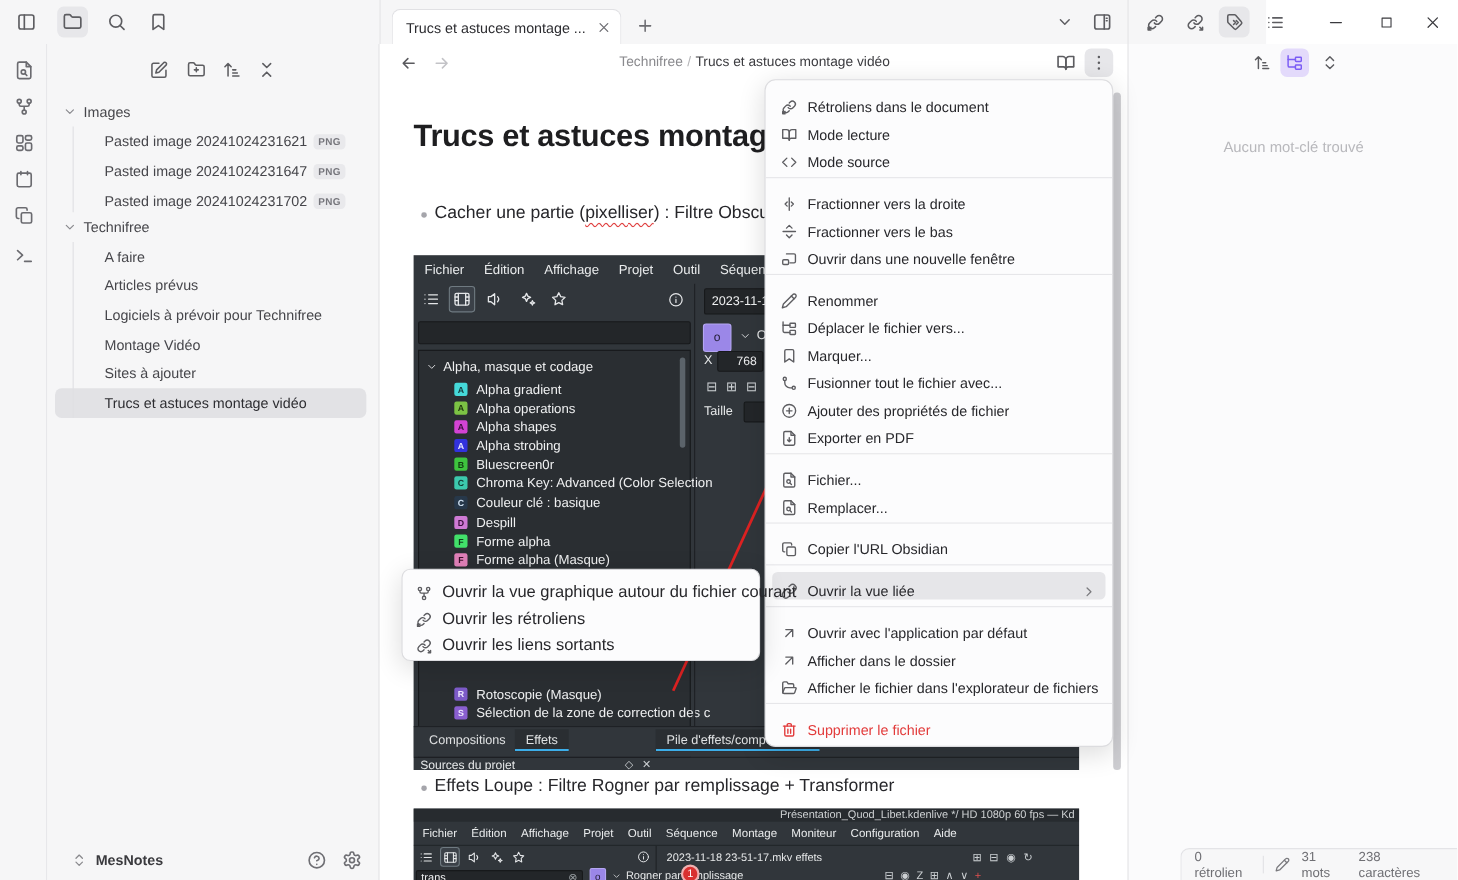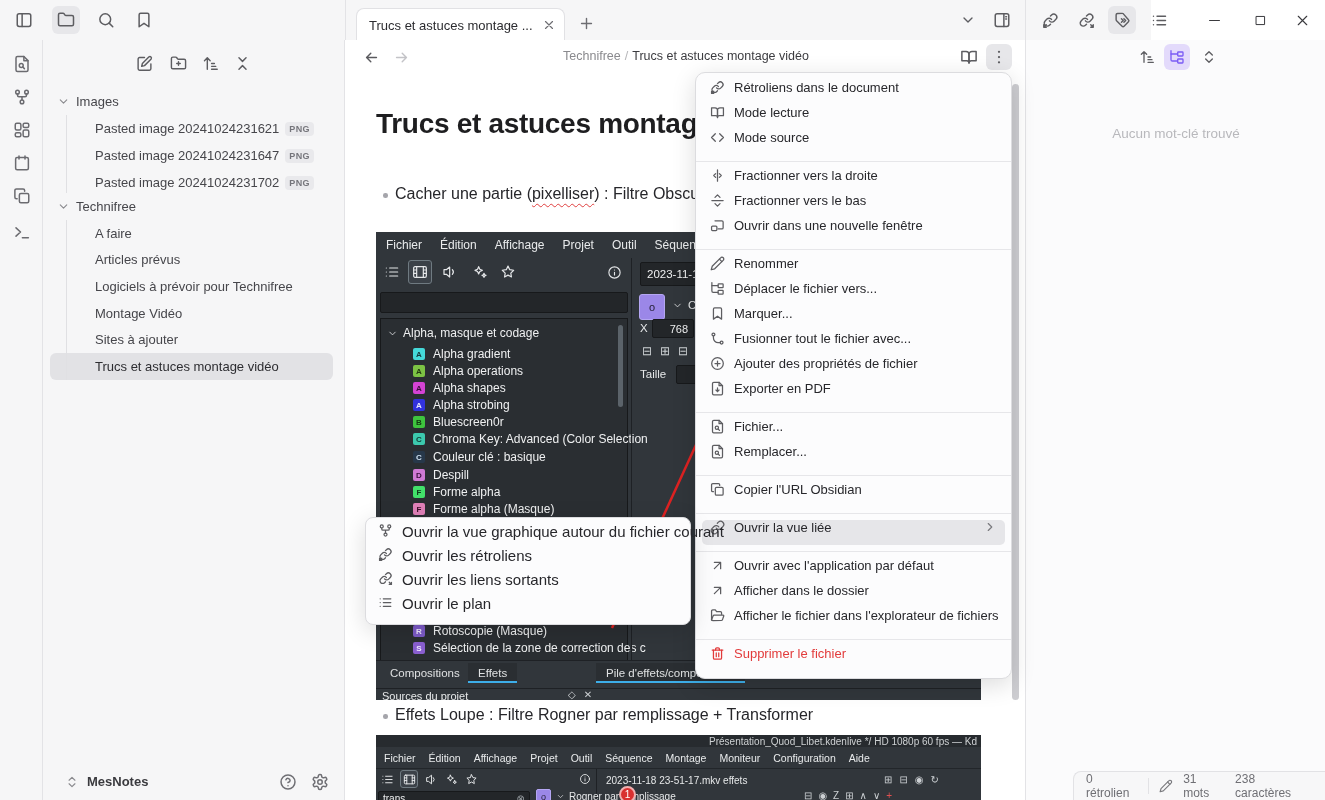--- a/index.html
+++ b/index.html
@@ -35,21 +35,21 @@
   .li{position:absolute;font-size:16px;color:#26262a;white-space:nowrap;padding-left:15px}
   .li::before{content:"";position:absolute;left:3px;top:8px;width:4.5px;height:4.5px;border-radius:50%;background:#a5a5ab}
   .wavy{text-decoration:underline;text-decoration-style:wavy;text-decoration-color:#e04040;text-decoration-thickness:1px;text-underline-offset:4px}
   .scrollbar{position:absolute;left:666px;top:44px;width:7px;height:616px;background:#cdcdd1;border-radius:4px}
   
   .empty-msg{position:absolute;left:0;top:86px;width:300px;text-align:center;font-size:13.5px;color:#b8b8bc}
   .pill{position:absolute;left:1073px;top:771px;width:252px;height:29px;background:#f7f7f8;border:1px solid #e2e2e5;border-right:none;border-bottom:none;border-radius:8px 0 0 0;display:flex;align-items:center;font-size:12px;color:#6f6f74;padding:0 12px;gap:10px;z-index:40}
   .pill .div{width:1px;height:16px;background:#e2e2e5}
   
   .menu{position:absolute;left:695px;top:72px;width:317px;background:#fcfcfd;border:1px solid #dcdcdf;border-radius:10px;box-shadow:0 6px 24px rgba(0,0,0,.14);padding:7px 0;z-index:50}
-  .mi{height:25px;display:flex;align-items:flex-start;gap:9px;padding:0 14px;cursor:pointer}
+  .mi{height:25px;display:flex;align-items:flex-end;gap:9px;padding:0 14px;cursor:pointer}
   .mi .lbl{font-size:13px;color:#27272b;white-space:nowrap;flex:1}
   .mi svg{flex:none}
   .mi.hl{background:#e6e6e9;border-radius:5px;margin:0 6px;padding:0 8px}
   .mi.danger .lbl{color:#e23b3b}
   .mi.danger svg{stroke:#e23b3b}
   .msep{height:1px;background:#e6e6e9;margin:6px 0}
   .submenu{position:absolute;left:365px;top:517px;width:326px;background:#fcfcfd;border:1px solid #dcdcdf;border-radius:8px;box-shadow:0 6px 24px rgba(0,0,0,.14);padding:5px 0;z-index:55}
   .submenu .mi{height:24px;padding:0 12px}
   .submenu .lbl{font-size:15px}
   
@@ -911,19 +911,13 @@
         <use href="#i-links-in"></use>
       </svg>
       <span class="lbl">Ouvrir les rétroliens</span>
     </div>
   <div class="mi">
       <svg class="ig" width="15" height="15">
         <use href="#i-links-out"></use>
       </svg>
       <span class="lbl">Ouvrir les liens sortants</span>
     </div>
-  <div class="mi">
-      <svg class="ig" width="15" height="15">
-        <use href="#i-list"></use>
-      </svg>
-      <span class="lbl">Ouvrir le plan</span>
-    </div>
 </div>
 
 </body></html>

